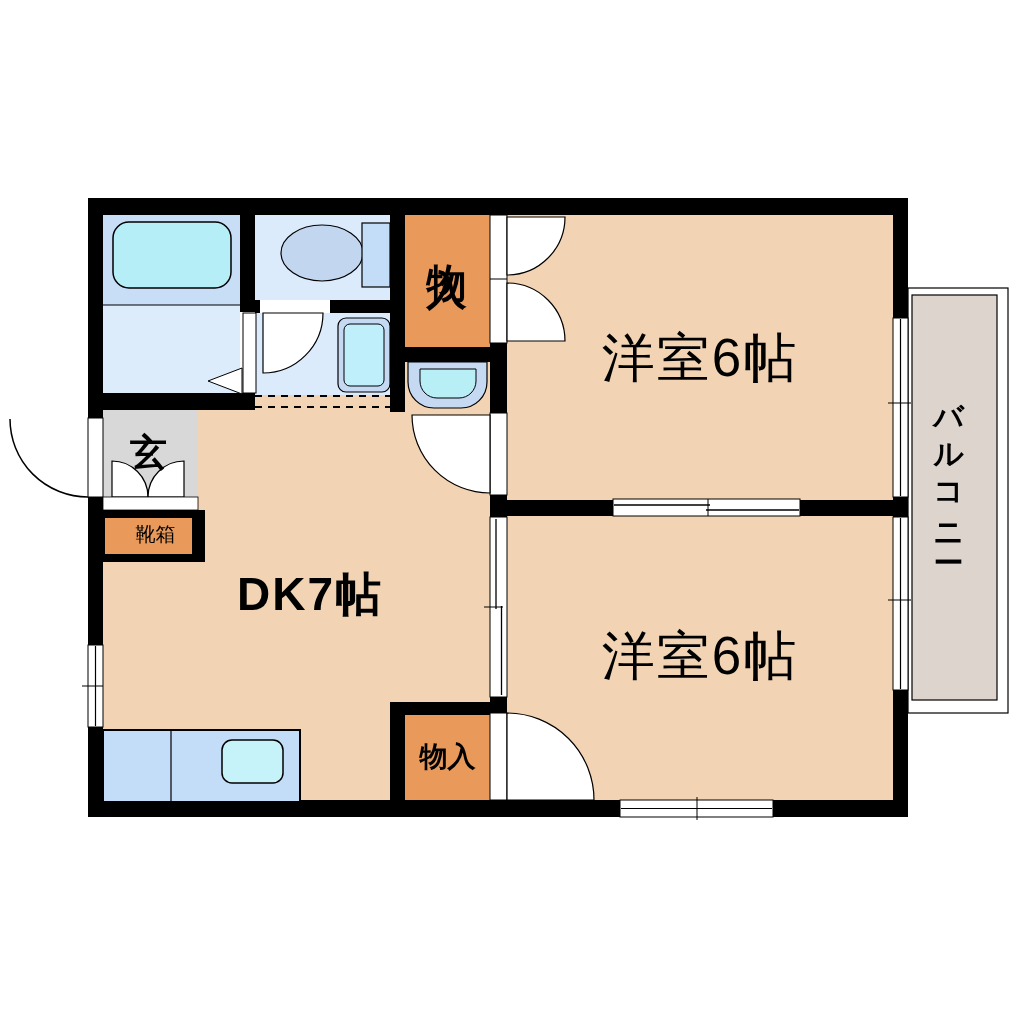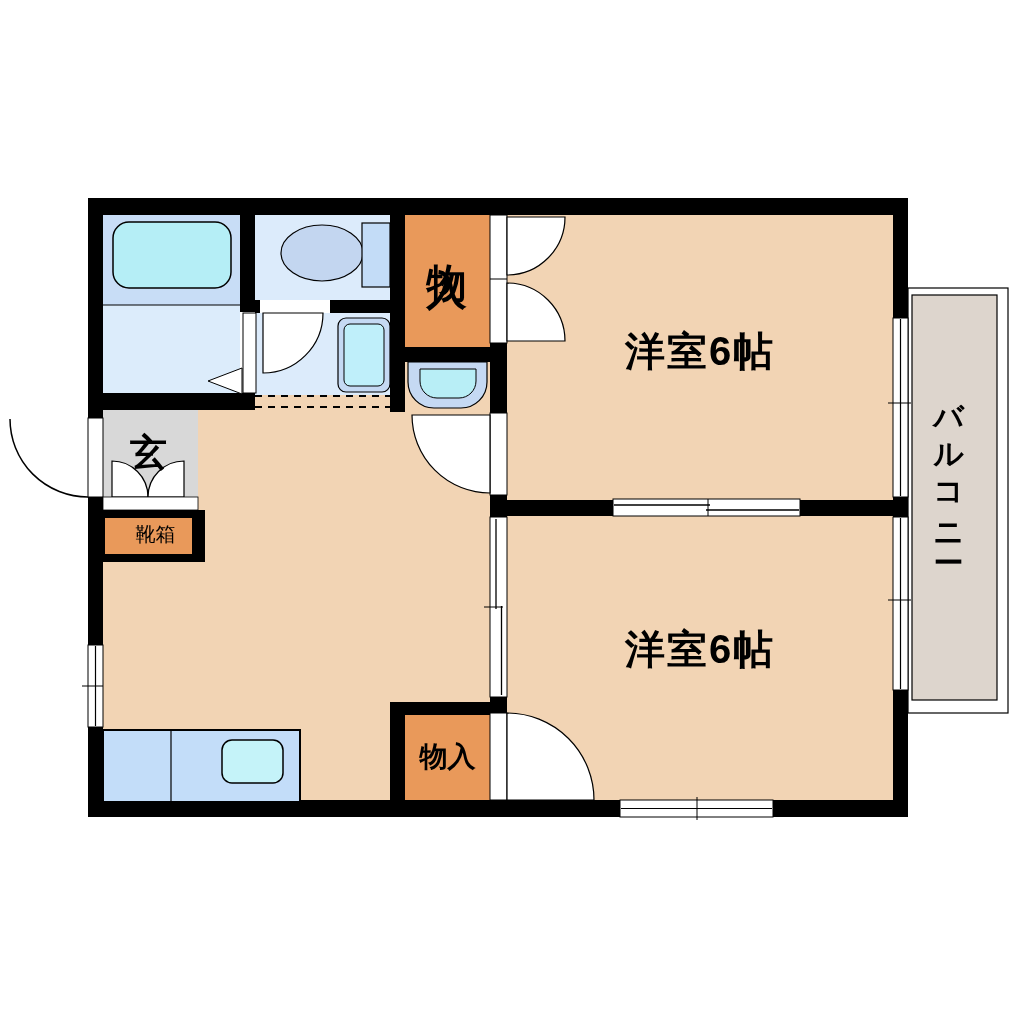--- a/index.html
+++ b/index.html
@@ -1,21 +1,21 @@
 <!DOCTYPE html>
 <html><head>
 <meta charset="utf-8">
 <style>
   html,body{margin:0;padding:0;background:#ffffff;}
   #plan{position:relative;width:1020px;height:1020px;background:#ffffff;overflow:hidden;
         font-family:"Liberation Sans","DejaVu Sans",sans-serif;}
   #plan svg{position:absolute;left:0;top:0;}
   .lbl{position:absolute;color:#000;line-height:1.05;white-space:nowrap;}
   .lbl.center{text-align:center;}
-  .room-lbl{font-size:40px;font-weight:700;letter-spacing:2px;}
+  .room-lbl{font-size:53px;font-weight:400;letter-spacing:2px;}
   .dk-lbl{font-size:46px;font-weight:700;letter-spacing:2px;}
   .vert{writing-mode:vertical-rl;}
   .balcony-lbl{font-size:30px;font-weight:600;letter-spacing:7px;}
   .closet-top-lbl{font-size:40px;font-weight:700;letter-spacing:4px;}
   .closet-bottom-lbl{font-size:28px;font-weight:700;}
   .genkan-lbl{font-size:37px;font-weight:700;}
   .shoebox-lbl{font-size:20px;font-weight:500;}
 </style>
 </head>
 <body>
@@ -128,18 +128,19 @@
     <rect x="344" y="324" width="40" height="62" rx="6" fill="#bfeffa" stroke="#000" stroke-width="1"></rect>
     <path d="M 408 362 L 487 362 L 487 382 A 26 26 0 0 1 461 408 L 434 408 A 26 26 0 0 1 408 382 Z" fill="#c5d9f3" stroke="#000" stroke-width="1.2"></path>
     <path d="M 420 369 L 476 369 L 476 381 A 17 17 0 0 1 459 398 L 437 398 A 17 17 0 0 1 420 381 Z" fill="#b8eef6" stroke="#000" stroke-width="1"></path>
     <rect x="103" y="730" width="197" height="72" fill="#c3ddf9" stroke="#000" stroke-width="2"></rect>
     <line x1="171" y1="730" x2="171" y2="802" stroke="#000" stroke-width="1.2"></line>
     <rect x="222" y="740" width="61" height="43" rx="10" fill="#c5f3f9" stroke="#000" stroke-width="1.5"></rect>
   </svg>
 
   <div class="lbl room-lbl center" style="left:507px;top:330px;width:386px;">洋室6帖</div>
   <div class="lbl room-lbl center" style="left:507px;top:628px;width:386px;">洋室6帖</div>
+  <div class="lbl dk-lbl center" style="left:120px;top:570px;width:380px;">DK7帖</div>
   <div class="lbl vert balcony-lbl" style="left:933px;top:382px;height:250px;">バルコニー</div>
   <div class="lbl vert closet-top-lbl" style="left:426px;top:232px;height:112px;">物入</div>
   <div class="lbl closet-bottom-lbl center" style="left:405px;top:742px;width:85px;">物入</div>
   <div class="lbl genkan-lbl" style="left:130px;top:434px;">玄</div>
   <div class="lbl shoebox-lbl center" style="left:105px;top:524px;width:87px;margin-left:7px;">靴箱</div>
 </div>
 
 </body></html>

